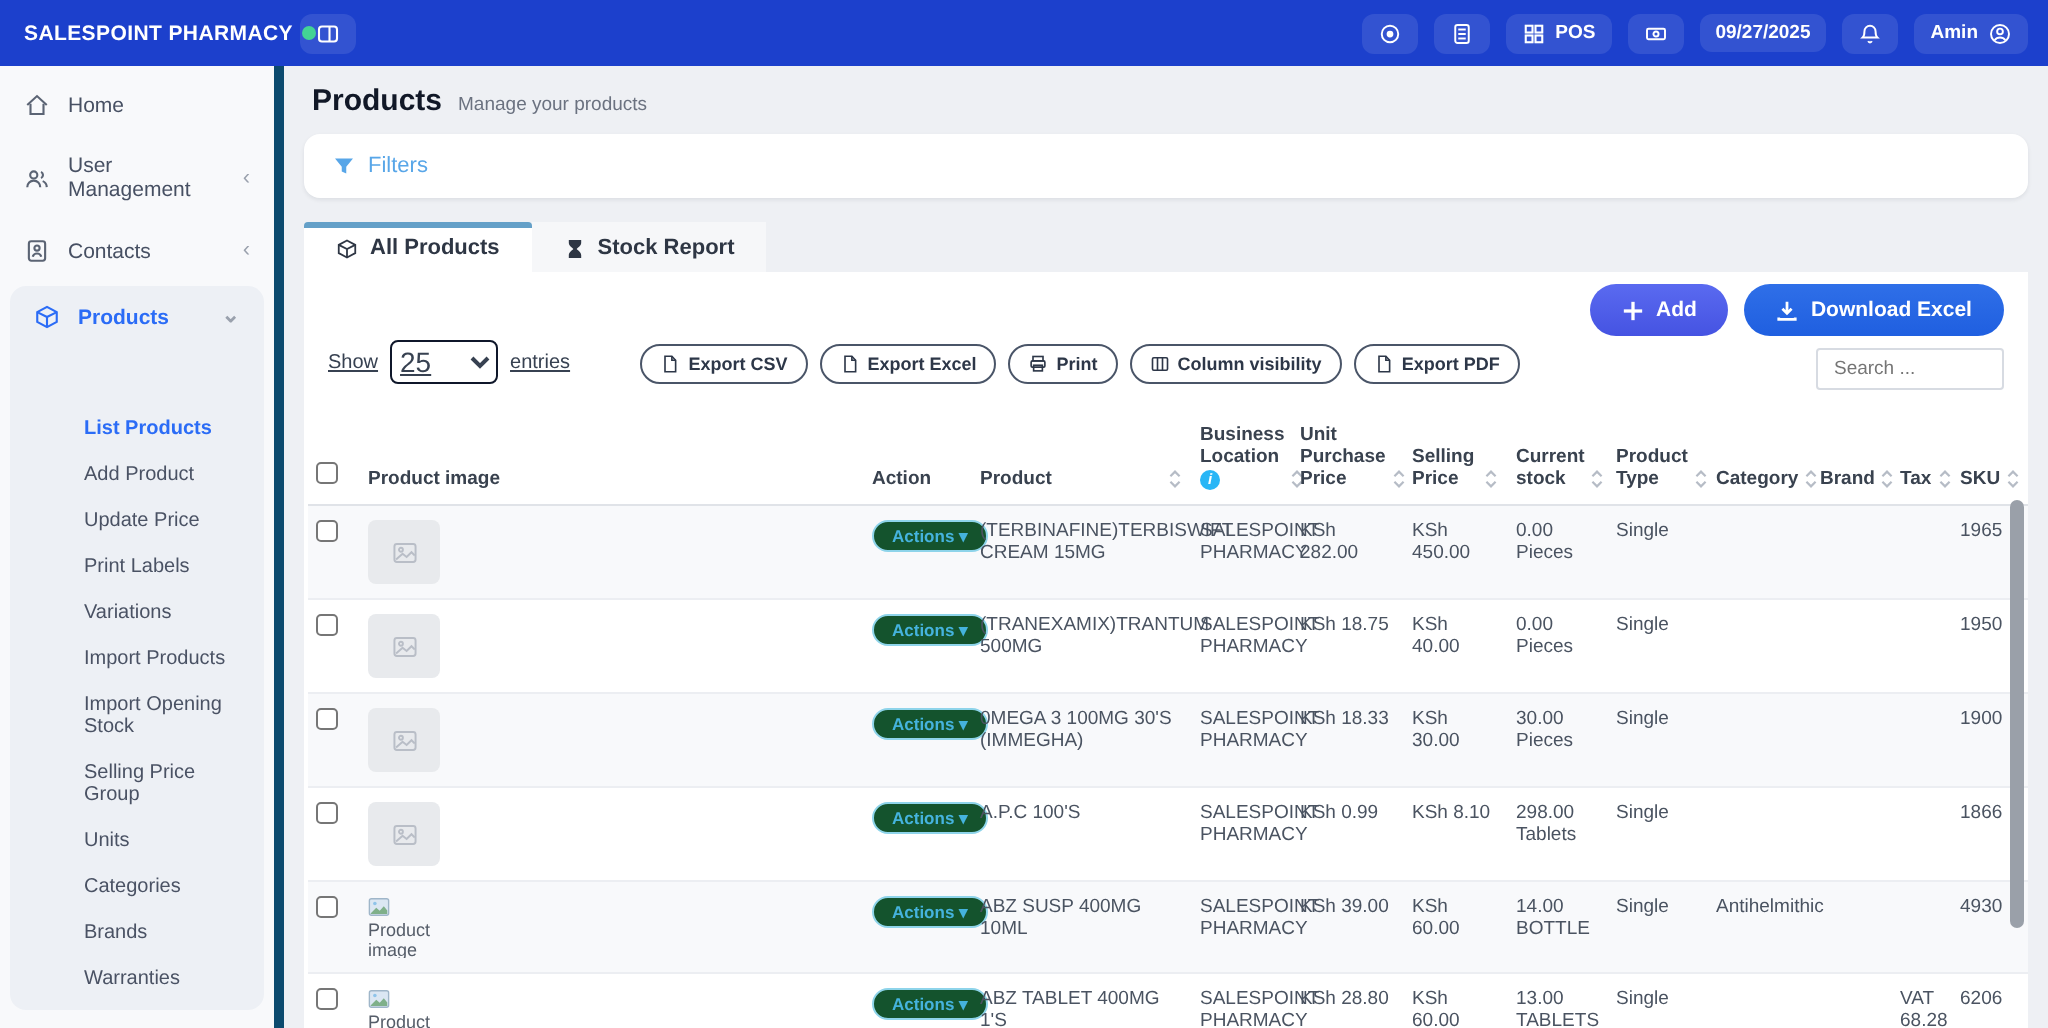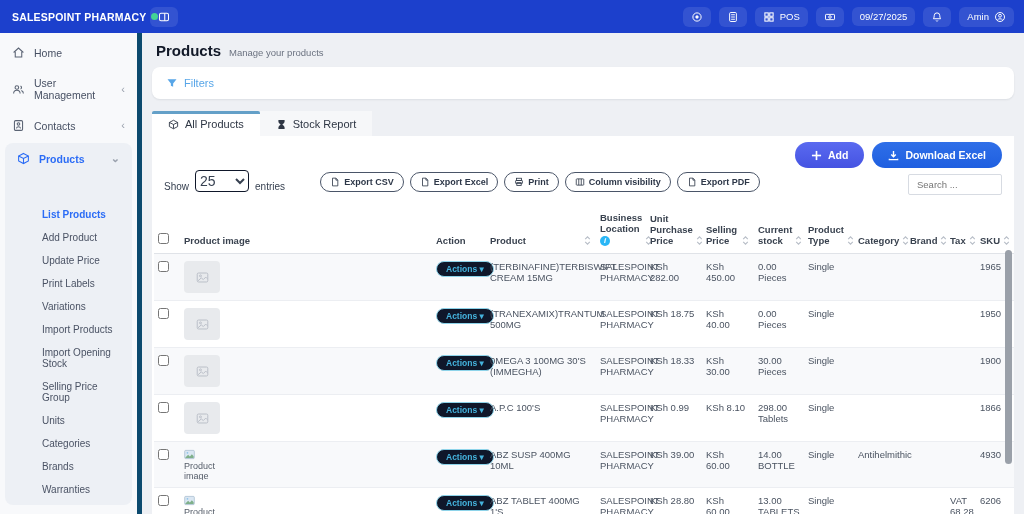--- a/index.html
+++ b/index.html
@@ -5,21 +5,21 @@
   * { margin:0; padding:0; box-sizing:border-box; }
   html,body { width:1024px; height:514px; overflow:hidden;
     font-family:"Liberation Sans", sans-serif; background:#eef0f4; }
 
   
   .topbar { height:33px; background:#1c40cc; display:flex; align-items:center; color:#fff; }
   .brand { width:142px; padding-left:12px; font-size:10.5px; font-weight:bold; letter-spacing:.2px;
     display:flex; align-items:center; gap:5px; white-space:nowrap; }
   .brand .dot { width:7px; height:7px; border-radius:50%; background:#2ece89; flex:none; }
   .tb-btn { background:rgba(255,255,255,.10); border:none; color:#fff; border-radius:6px;
-    padding:4px 8px; margin-left:8px; font-size:9.5px; font-weight:normal; display:flex;
+    padding:4px 8px; margin-left:8px; font-size:9.5px; font-weight:bold; display:flex;
     gap:5px; cursor:pointer; }
   .tb-btn svg { width:12px; height:12px; display:block; }
   .tb-right { margin-left:auto; display:flex; align-items:center; padding-right:10px; }
 
   
   .shell { display:flex; height:481px; }
   .sidebar { width:142px; background:#f8f9fb; border-right:5px solid #0c4a6e; overflow:hidden; padding-top:4px; }
   .snav-item { display:flex; align-items:center; gap:9px; padding:9px 12px; font-size:10.5px;
     color:#475063; cursor:pointer; }
   .snav-item svg { width:13px; height:13px; flex:none; color:#5b6474; }
@@ -35,27 +35,27 @@
   .page-title { font-size:15px; font-weight:bold; color:#111827; }
   .page-sub { font-size:9.5px; color:#6b7280; }
 
   .filters-card { background:#fff; margin:2px 10px 0; border-radius:8px;
     box-shadow:0 1px 2px rgba(16,24,40,.08); padding:10px 14px; display:flex; align-items:center; gap:6px; }
   .filters-label { color:#58a6e8; font-size:11px; }
   .filters-card svg { width:12px; height:12px; color:#58a6e8; }
 
   .tabbar { display:flex; margin:12px 10px 0; }
   .tab { display:flex; align-items:center; gap:6px; padding:7px 16px 6px; font-size:11px;
-    font-weight:normal; color:#2e3644; cursor:pointer; background:#f6f7f9; }
+    font-weight:bold; color:#2e3644; cursor:pointer; background:#f6f7f9; }
   .tab svg { width:11px; height:11px; }
   .tab.active { background:#fff; border-top:3px solid #64a0c8; padding-top:4px; border-radius:2px 2px 0 0; }
 
   .card { background:#fff; margin:0 10px; height:420px; position:relative; }
   .controls { display:flex; align-items:flex-end; padding:6px 12px 0; height:72px; }
-  .show-entries { display:flex; align-items:flex-end; gap:6px; font-size:10px; color:#374151; padding-bottom:16px; }
+  .show-entries { display:flex; align-items:center; gap:6px; font-size:10px; color:#374151; padding-bottom:16px;text-decoration:underline; }
   .show-entries select { height:22px; width:54px; border:1px solid #0f172a; border-radius:4px;
     font-size:14px; color:#374151; background:#fff; }
   .export-group { display:flex; gap:6px; margin:0 auto; padding-bottom:16px; }
   .exp-btn { display:flex; align-items:center; gap:4px; background:#fff; border:1px solid #4a5568;
     border-radius:14px; padding:4px 9px; font-size:9px; font-weight:bold; color:#2d3748; cursor:pointer; }
   .exp-btn svg { width:10px; height:10px; }
   .right-stack { display:flex; flex-direction:column; align-items:flex-end; gap:6px; align-self:flex-start; }
   .pill { border:none; color:#fff; border-radius:16px; font-size:10.5px; font-weight:bold;
     display:flex; align-items:center; gap:6px; cursor:pointer; padding:7px 16px; }
   .pill svg { width:11px; height:11px; }
@@ -69,21 +69,21 @@
   table { border-collapse:collapse; table-layout:fixed; width:860px; margin-left:2px; }
   th { font-size:9.5px; font-weight:bold; color:#39424f; text-align:left; vertical-align:bottom;
     padding:4px 4px 7px; border-bottom:1px solid #e0e3e8; }
   .th-flex { display:flex; align-items:flex-end; justify-content:space-between; gap:2px; }
   .sort-ic { width:9px; height:11px; flex:none; color:#b6bcc6; }
   .info-ic { display:inline-block; width:10px; height:10px; border-radius:50%; background:#29b6f6;
     color:#fff; font-size:7.5px; font-weight:bold; text-align:center; line-height:10px; font-style:italic; }
   td { font-size:9.5px; color:#4a5361; padding:7px 4px; border-bottom:1px solid #eceef2; vertical-align:top; }
   tr.odd td { background:#f8f9fb; }
   input[type=checkbox] { width:11px; height:11px; accent-color:#2b6cf6; }
-  .actions-btn { color:#45b3dd; border:1px solid #8ed4ea; border-radius:11px; background:#0f172a;
+  .actions-btn { color:#45b3dd; border:1px solid #8ed4ea; border-radius:11px; background:#14532d;
     padding:2px 9px; font-size:8.5px; font-weight:bold; cursor:pointer; white-space:nowrap; }
   .img-ph { width:36px; height:32px; background:#e8eaed; border-radius:4px; display:flex;
     align-items:center; justify-content:center; }
   .img-ph svg { width:13px; height:13px; color:#b9bec7; }
   .img-broken { height:31px; overflow:hidden; font-size:9px; color:#555d69; line-height:1.15; }
   .img-broken svg { width:11px; height:11px; display:block; margin-bottom:1px; }
   .vscroll { position:absolute; right:2px; top:114px; width:7px; height:214px; background:#9aa0a9; border-radius:4px; }
 </style>
 </head>
 <body>

